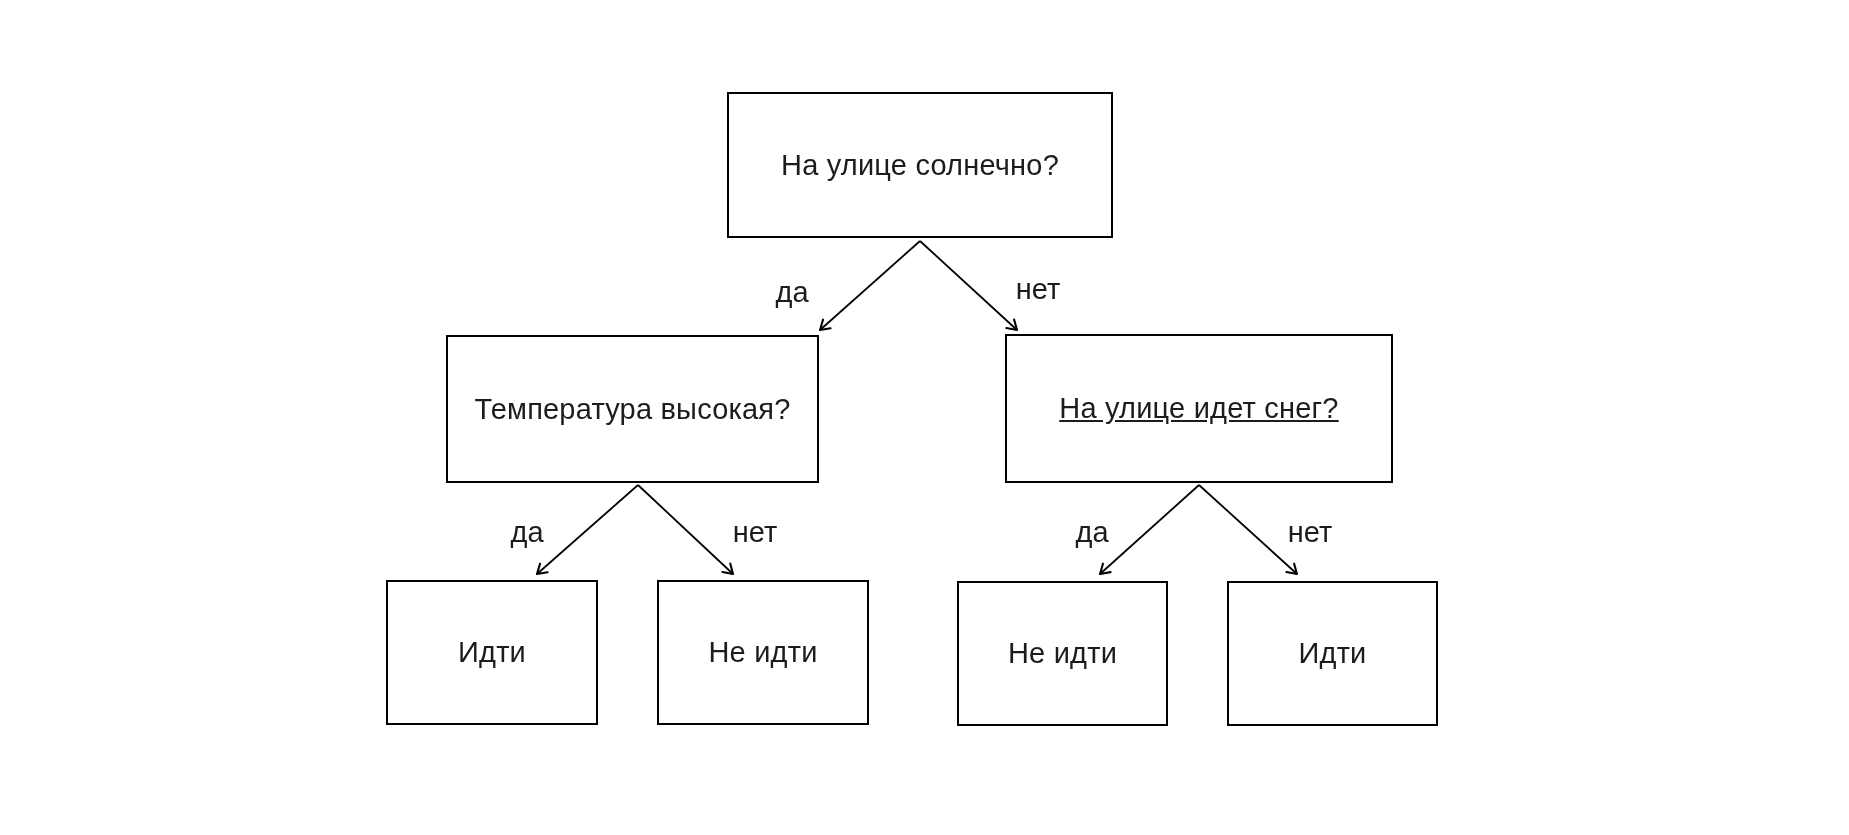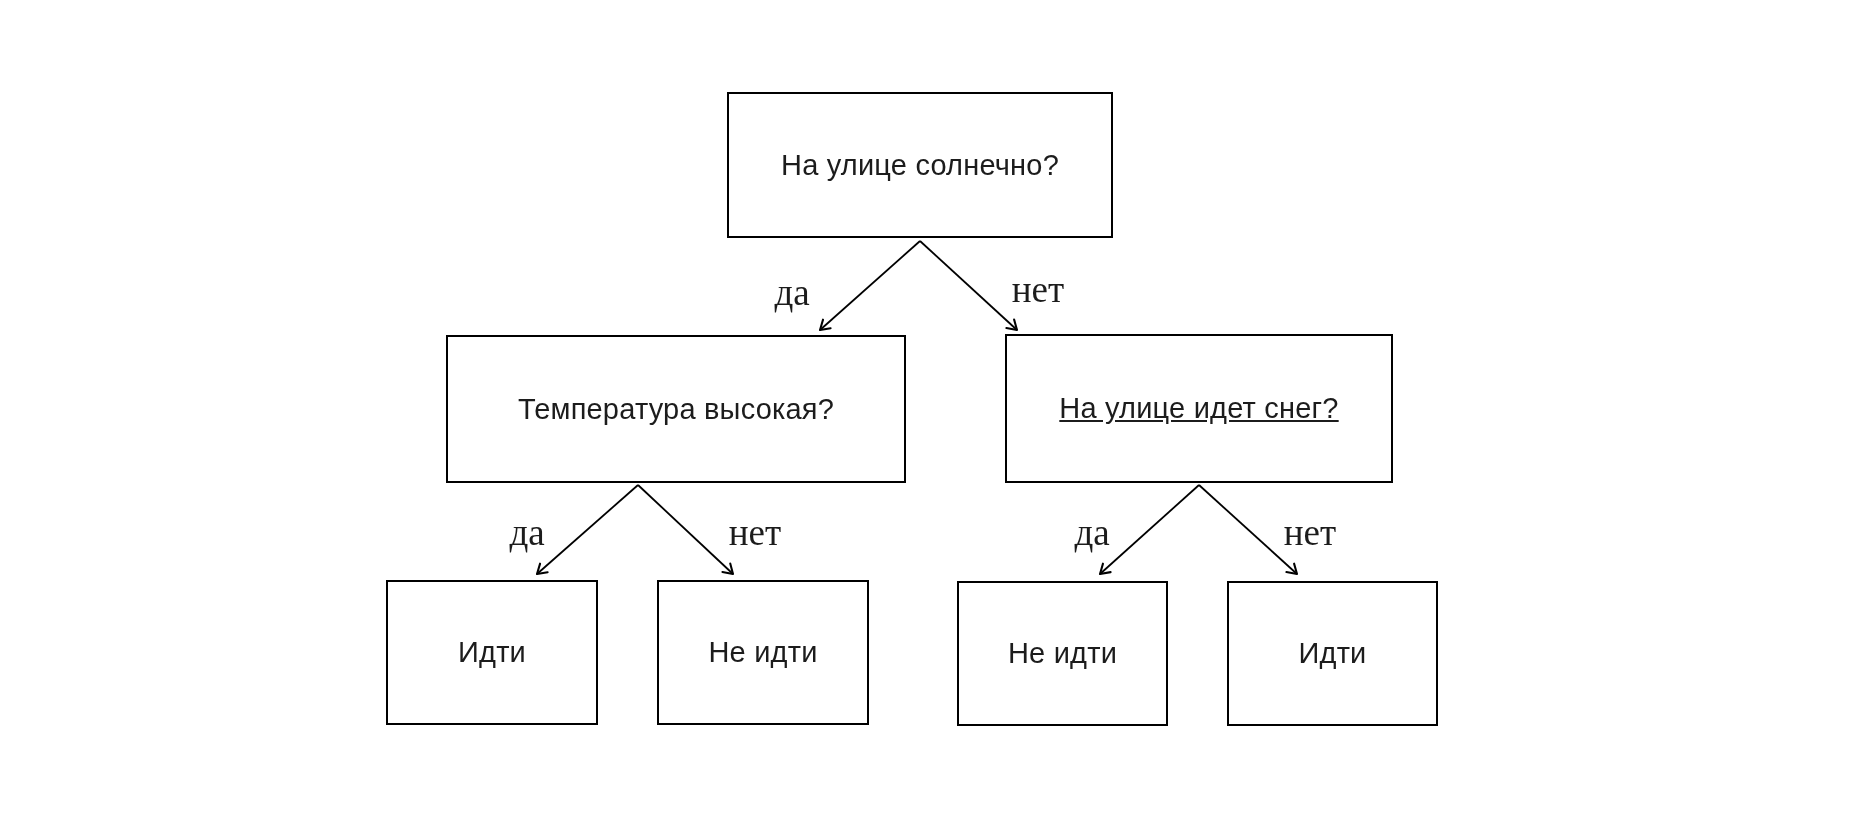--- a/index.html
+++ b/index.html
@@ -33,25 +33,24 @@
     align-items: center;
     justify-content: center;
     text-align: left;
     font-size: 29px;
     line-height: 1.2;
     letter-spacing: 0.2px;
   }
   .edge-label {
     position: absolute;
     transform: translate(-50%, -50%);
-    font-size: 37px;
+    font-size: 29px;
     line-height: 1;
     white-space: nowrap;
     background: transparent;
-    font-family: Liberation Serif, serif;
   }
 </style>
 </head>
 <body>
 
 <div class="stage" id="stage">
   <svg class="edges-svg" id="edges-svg" viewBox="0 0 1849 835" xmlns="http://www.w3.org/2000/svg">
     <defs>
       <marker id="arrow-open" viewBox="0 0 14 14" refX="11" refY="7" markerWidth="16" markerHeight="16" markerUnits="userSpaceOnUse" orient="auto">
         <path d="M3 2 L11 7 L3 12" fill="none" stroke="#000000" stroke-width="1.8" stroke-linecap="round" stroke-linejoin="round"></path>
@@ -67,21 +66,21 @@
 
 <div class="edge-label" style="left: 792px; top: 292px;">да</div>
     <div class="edge-label" style="left: 1038px; top: 289px;">нет</div>
     <div class="edge-label" style="left: 527px; top: 532px;">да</div>
     <div class="edge-label" style="left: 755px; top: 532px;">нет</div>
     <div class="edge-label" style="left: 1092px; top: 532px;">да</div>
     <div class="edge-label" style="left: 1310px; top: 532px;">нет</div>
     <div class="node" style="left: 727px; top: 92px; width: 386px; height: 146px;">
       <span>На улице солнечно?</span>
     </div>
-    <div class="node" style="left: 446px; top: 335px; width: 460px; height: 148px;">
+    <div class="node" style="left: 446px; top: 335px; width: 373px; height: 148px;">
       <span>Температура высокая?</span>
     </div>
     <div class="node" style="left: 1005px; top: 334px; width: 388px; height: 149px; text-decoration: underline;">
       <span>На улице идет снег?</span>
     </div>
     <div class="node" style="left: 386px; top: 580px; width: 212px; height: 145px;">
       <span>Идти</span>
     </div>
     <div class="node" style="left: 657px; top: 580px; width: 212px; height: 145px;">
       <span>Не идти</span>

